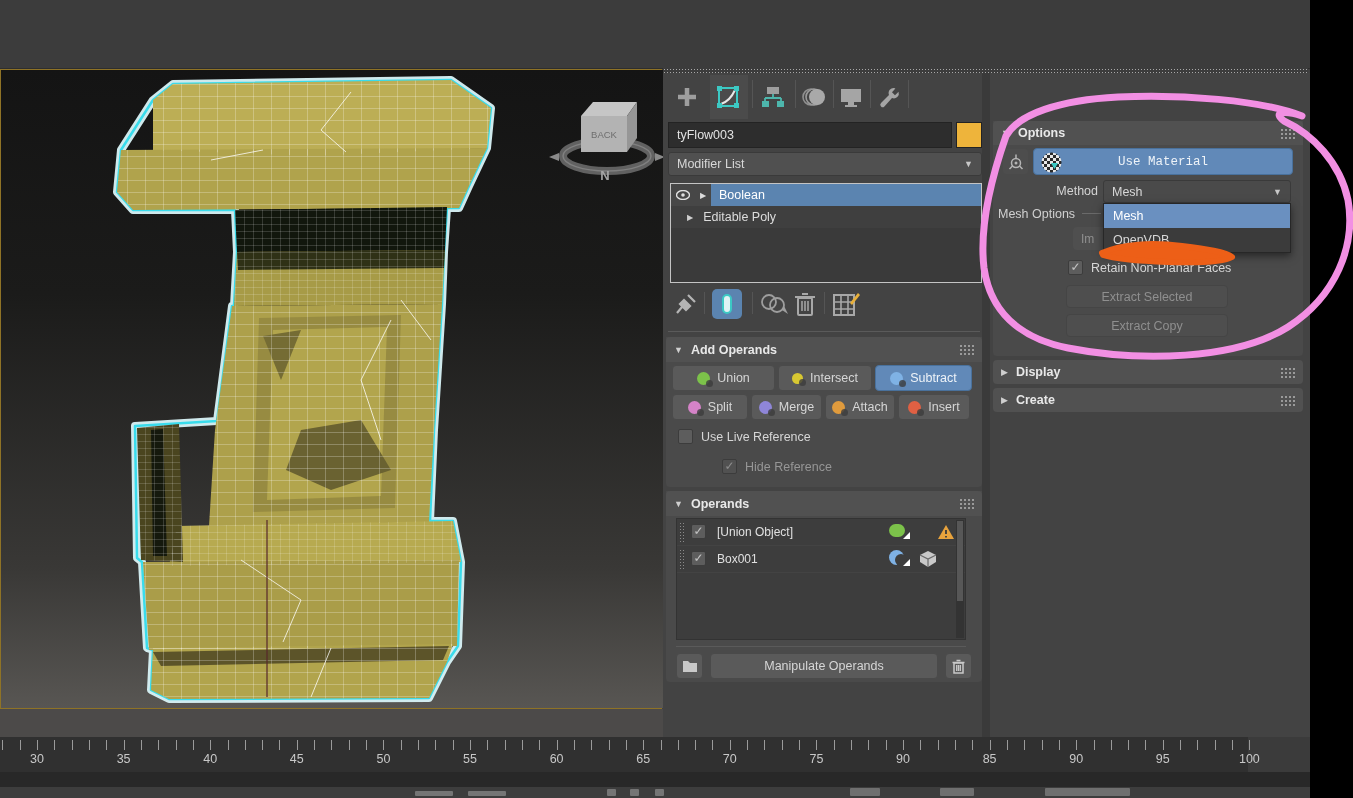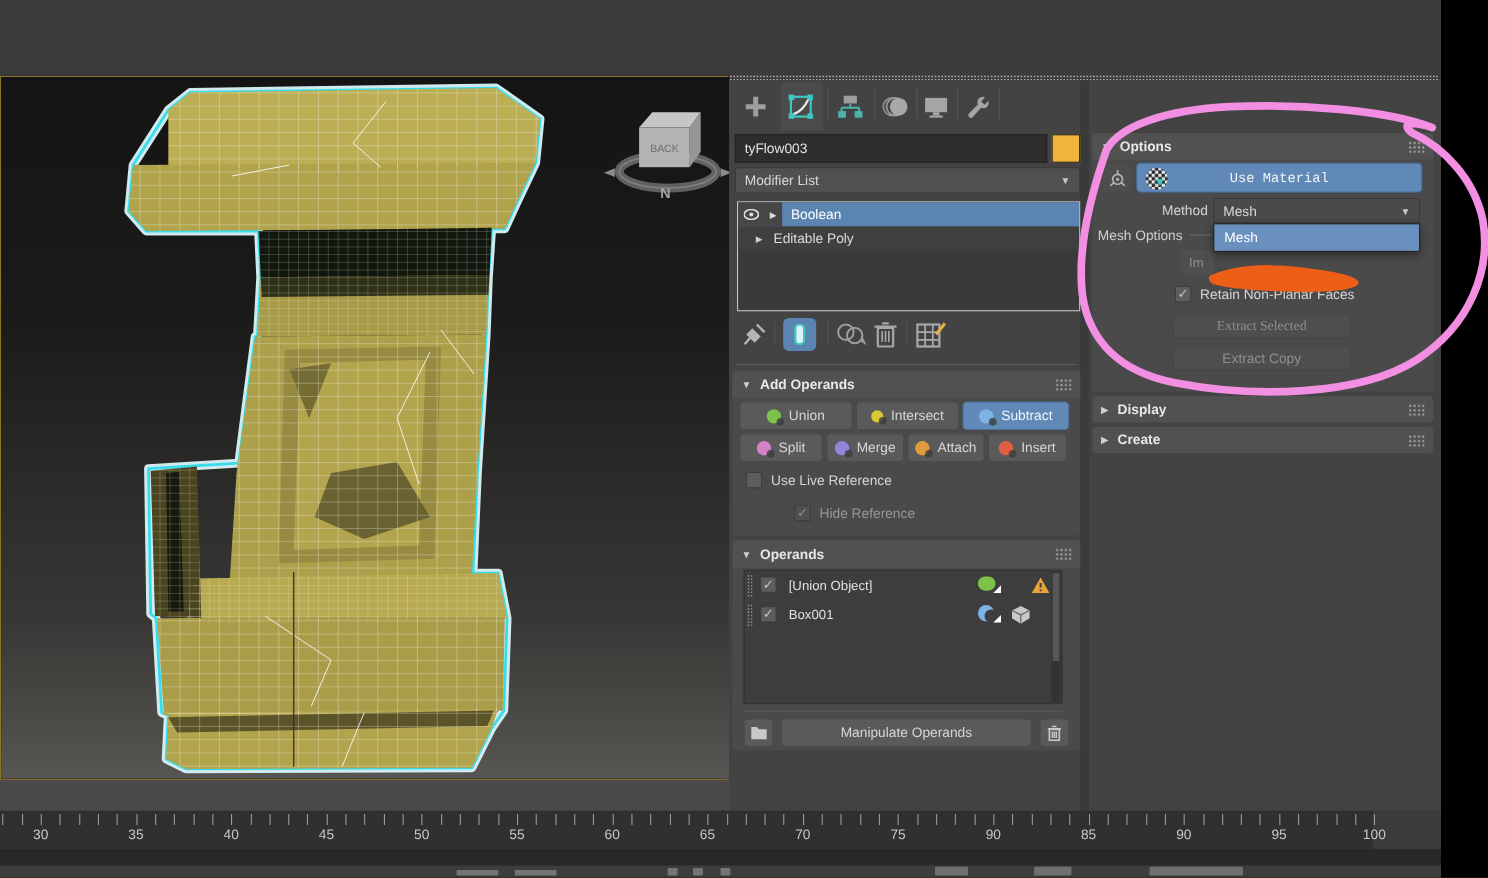--- a/index.html
+++ b/index.html
@@ -399,24 +399,27 @@
   </div>
   <div class="abs" style="left:998px; top:207px; color:#d0d0d0; font-size:12.5px;">Mesh Options</div>
   <div class="abs" style="left:1082px; top:213px; width:19px; height:1px; background:#6a6a6a;"></div>
   <div class="abs" style="left:1073px; top:227px; width:30px; height:23px; background:#4f4f4f; border-radius:4px 0 0 4px; color:#8f8f8f; display:flex; align-items:center; padding-left:8px; z-index:1;">
     <span>Im</span>
   </div>
   <div class="abs" id="method-popup">
     <div class="popitem sel">
       <span>Mesh</span>
     </div>
+    <div class="popitem">
+      <span>OpenVDB</span>
+    </div>
   </div>
   <div class="chk abs" style="left:1068px; top:260px;">✓</div>
   <div class="chklabel abs" style="left:1091px; top:261px;text-align:right;">Retain Non-Planar Faces</div>
-  <div class="btn disabled abs" style="left:1066px; top:285px; width:162px; height:23px;font-family:Liberation Serif, serif;">
+  <div class="btn disabled abs" style="left:1066px; top:285px; width:162px; height:23px;">
     <span>Extract Selected</span>
   </div>
   <div class="btn disabled abs" style="left:1066px; top:314px; width:162px; height:23px;">
     <span>Extract Copy</span>
   </div>
 
   <div class="rollout-header abs" style="left:993px; top:360px; width:310px; height:24px; border-radius:4px;">
     <span class="rarr">▶</span>
     <span>Display</span>
     <span class="grip"></span>

